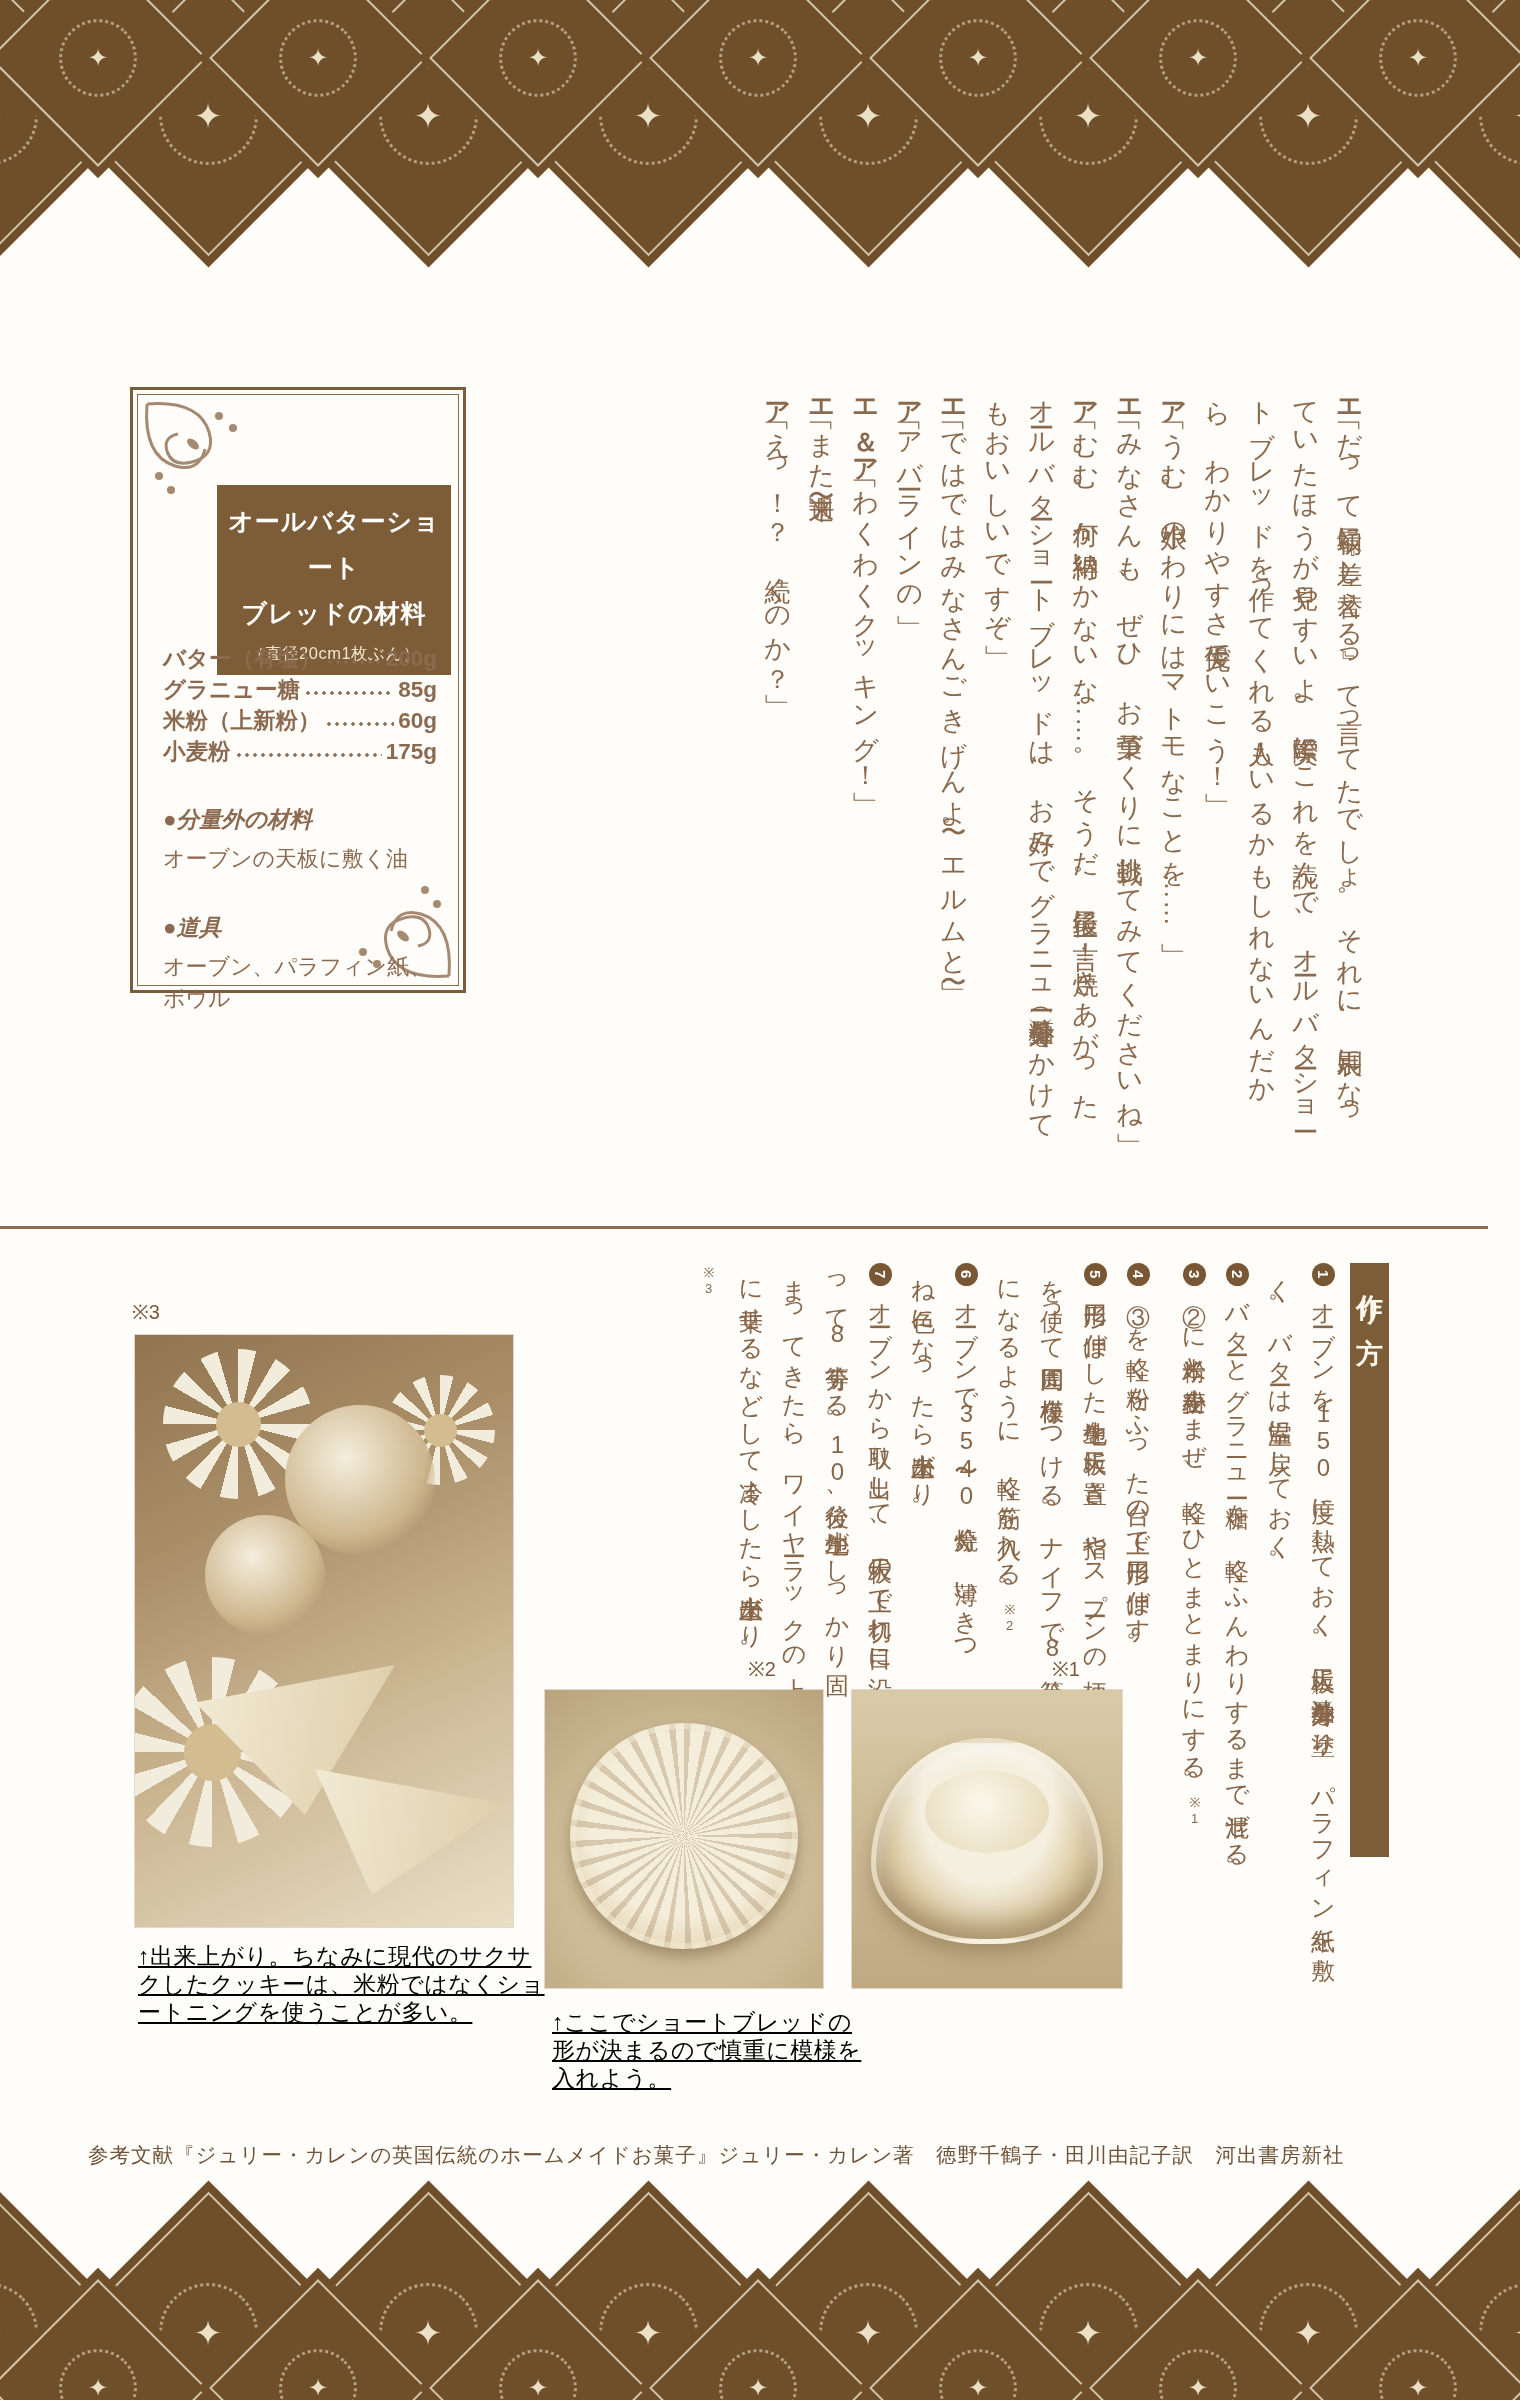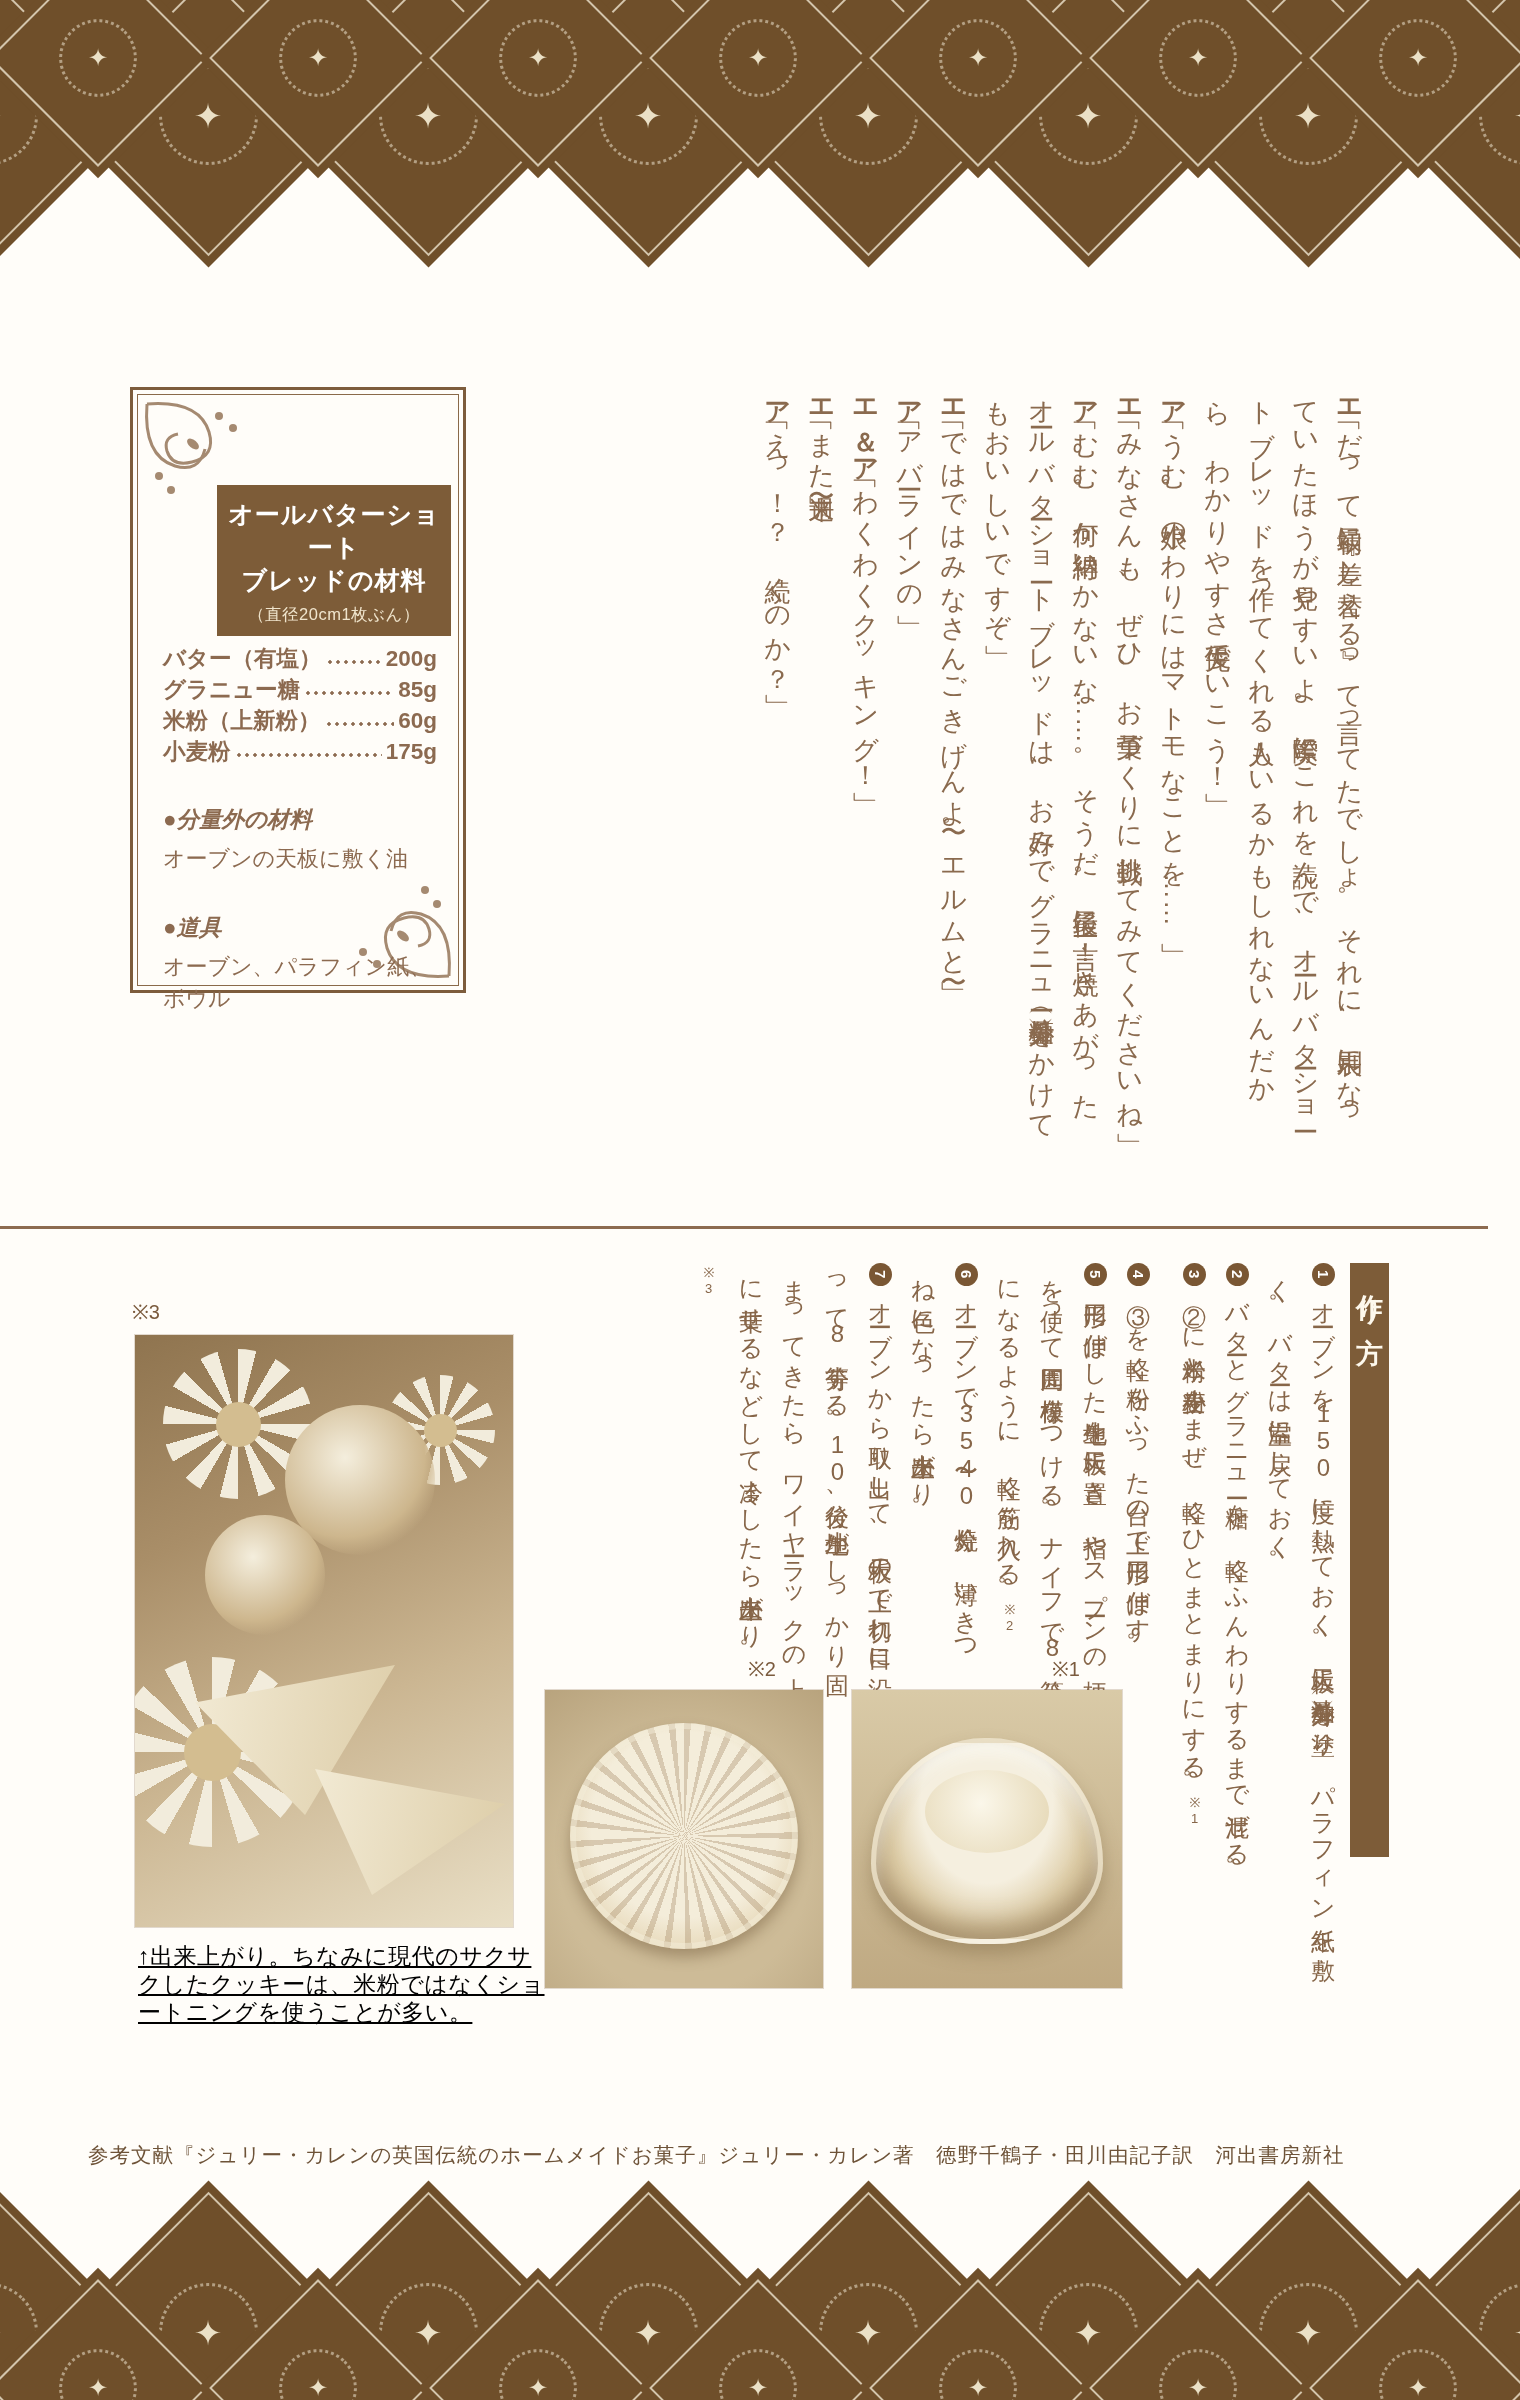--- a/index.html
+++ b/index.html
@@ -22,21 +22,21 @@
   .dia::before{content:"";position:absolute;inset:27%;border:3px dotted rgba(236,226,205,.55);border-radius:50%;}
   .dia .st{transform:rotate(-45deg);color:#eae0c6;position:relative;z-index:2;}
 
   
   .ibox{position:absolute;left:130px;top:387px;width:330px;height:600px;border:3px solid #7d5c3c;background:#fffdf9;}
   .ibox::before{content:"";position:absolute;inset:4px;border:1px solid #8a6a4a;pointer-events:none;}
   .corner{position:absolute;opacity:.85;}
   .corner.tl{left:8px;top:8px;}
   .corner.br{right:8px;bottom:8px;transform:rotate(180deg);}
   .ihead{position:absolute;left:84px;top:95px;width:234px;background:#7d5c38;color:#fff;text-align:center;padding:13px 0 10px;}
-  .ihead .t1{font-size:25px;font-weight:bold;line-height:33px;letter-spacing:1px;}
+  .ihead .t1{font-size:25px;font-weight:bold;line-height:46px;letter-spacing:1px;}
   .ihead .t2{font-size:16.5px;color:#f0e5cd;margin-top:7px;letter-spacing:.5px;}
   .ilist{position:absolute;left:30px;top:253px;width:274px;}
   .irow{display:flex;align-items:baseline;font-size:22.5px;color:#8c6a50;height:31px;font-weight:bold;}
   .irow .nm,.irow .am{white-space:nowrap;}
   .irow .ld{flex:1;align-self:stretch;margin:0 4px;
     background:radial-gradient(circle,#8c6a50 1.5px,rgba(0,0,0,0) 1.9px) 0 64%/8px 8px repeat-x;}
   .isec{position:absolute;left:30px;width:280px;color:#8c6a50;}
   .isec .ih{font-weight:bold;font-size:22.5px;margin-bottom:8px;font-style:italic;}
   .isec .il{font-size:22px;line-height:32px;}
   .isec.a{top:414px;} .isec.b{top:522px;}
@@ -256,20 +256,21 @@
     <div class="blob" style="left:70px;top:180px;width:120px;height:120px;"></div>
     <div class="wedge w1"></div>
     <div class="wedge w2"></div>
   </div>
   <div class="cap capF">↑出来上がり。ちなみに現代のサクサクしたクッキーは、米粉ではなくショートニングを使うことが多い。</div>
 
   <div class="note" style="left:748px;top:1655px;">※2</div>
   <div class="photo pattern">
     <div class="sbr"></div>
   </div>
+  <div class="cap capP">↑ここでショートブレッドの形が決まるので慎重に模様を入れよう。</div>
 
   <div class="note" style="left:1052px;top:1655px;">※1</div>
   <div class="photo bowlp">
     <div class="bowl">
         <div class="dough"></div>
       </div>
   </div>
 
   <div class="ref">参考文献『ジュリー・カレンの英国伝統のホームメイドお菓子』ジュリー・カレン著　徳野千鶴子・田川由記子訳　河出書房新社</div>
 

